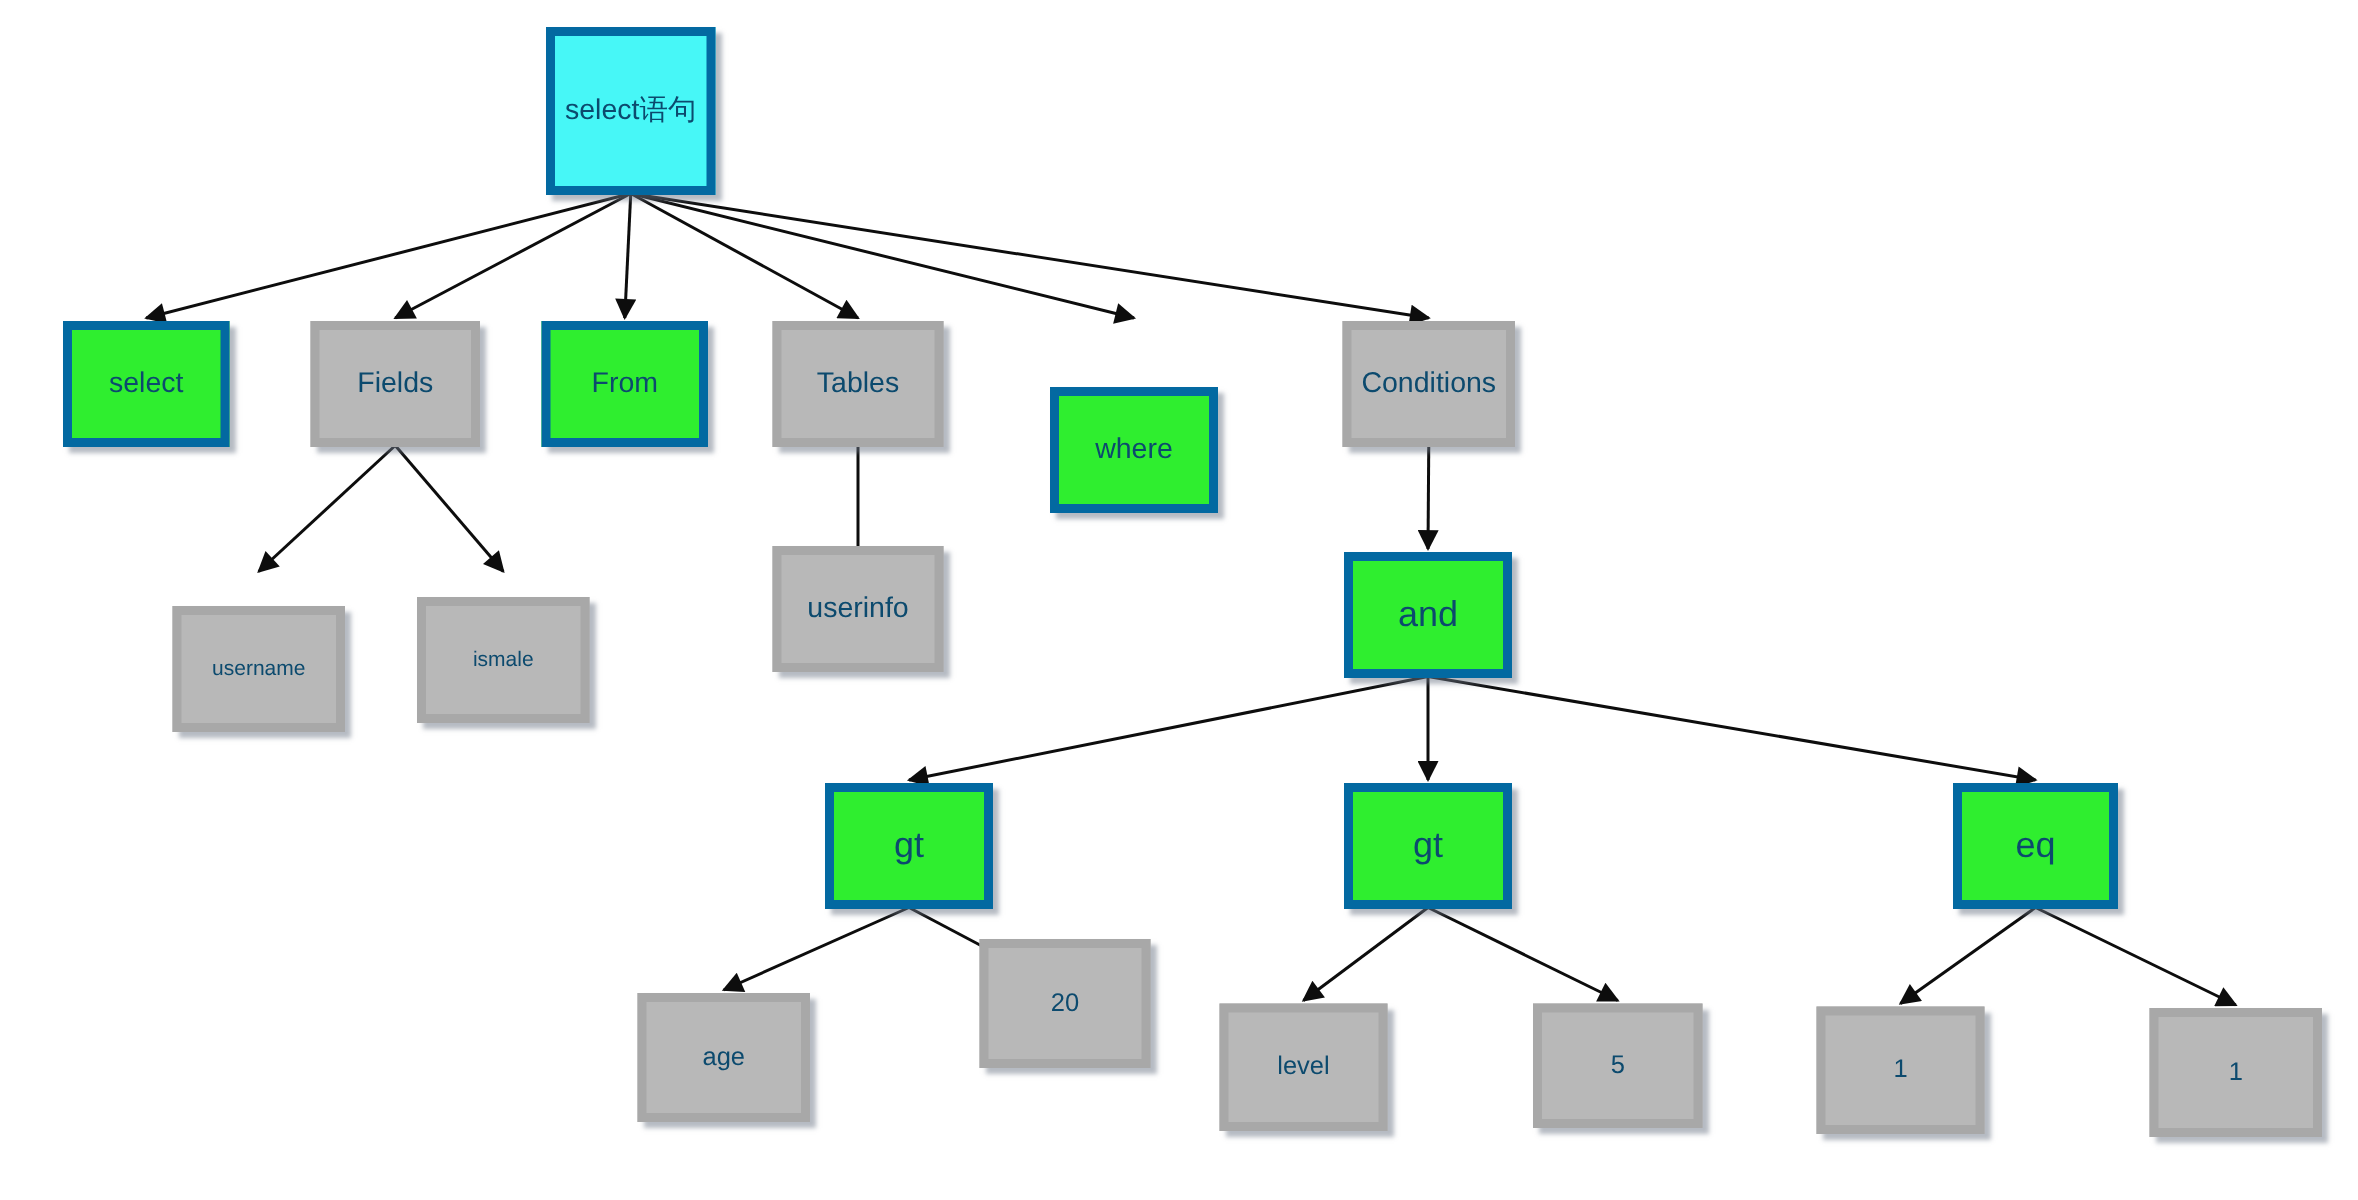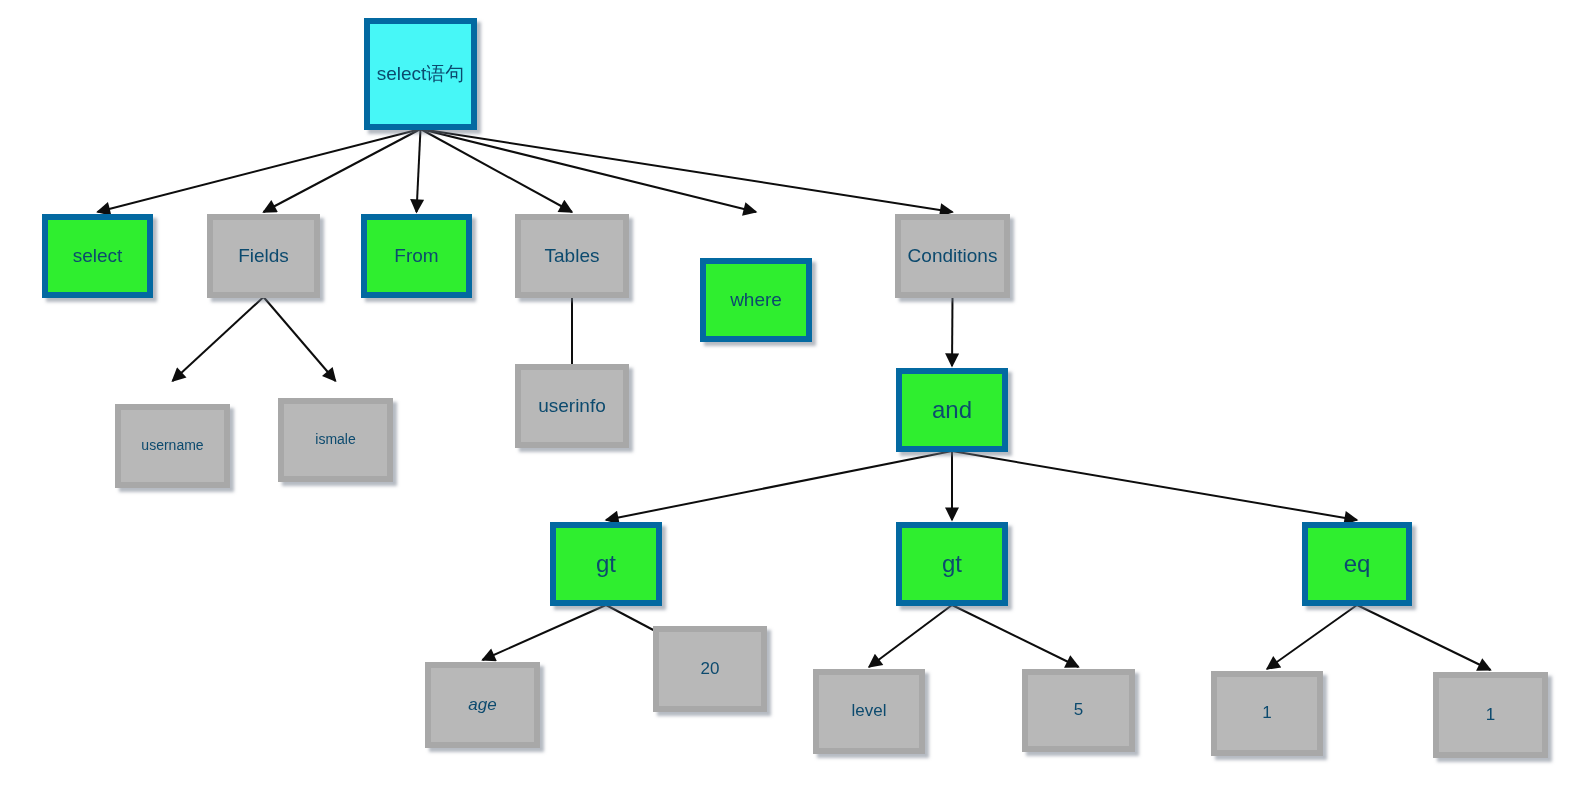--- a/index.html
+++ b/index.html
@@ -120,21 +120,21 @@
   <div class="node green fs-18" style="left:550px;  top:522px; width:112px; height:84px;">
       <span class="lbl">gt</span>
     </div>
   <div class="node green fs-18" style="left:896px;  top:522px; width:112px; height:84px;">
       <span class="lbl">gt</span>
     </div>
   <div class="node green fs-18" style="left:1302px; top:522px; width:110px; height:84px;">
       <span class="lbl">eq</span>
     </div>
 
-  <div class="node gray fs-17" style="left:425px;  top:662px; width:115px; height:86px;font-style:italic;">
+  <div class="node gray fs-17" style="left:425px;  top:662px; width:115px; height:86px;">
       <span class="lbl">age</span>
     </div>
   <div class="node gray fs-17" style="left:653px;  top:626px; width:114px; height:86px;">
       <span class="lbl">20</span>
     </div>
   <div class="node gray fs-17" style="left:813px;  top:669px; width:112px; height:85px;">
       <span class="lbl">level</span>
     </div>
   <div class="node gray fs-17" style="left:1022px; top:669px; width:113px; height:83px;">
       <span class="lbl">5</span>

